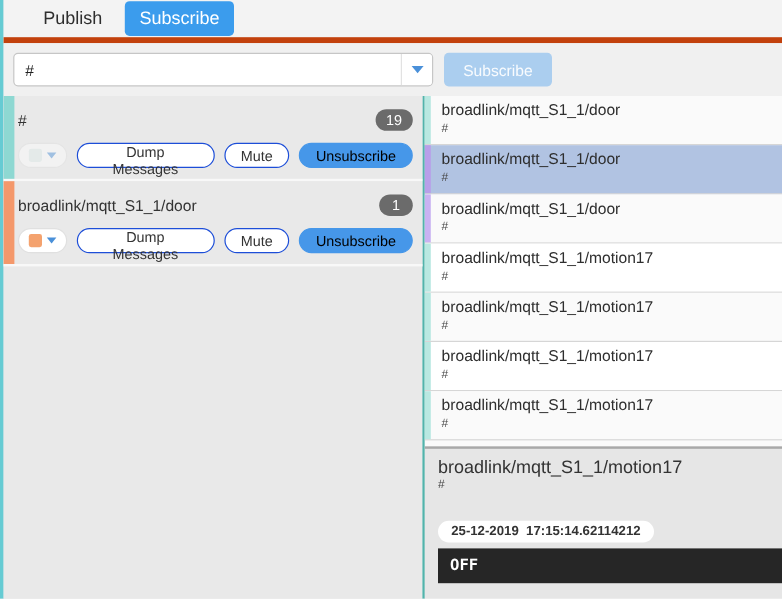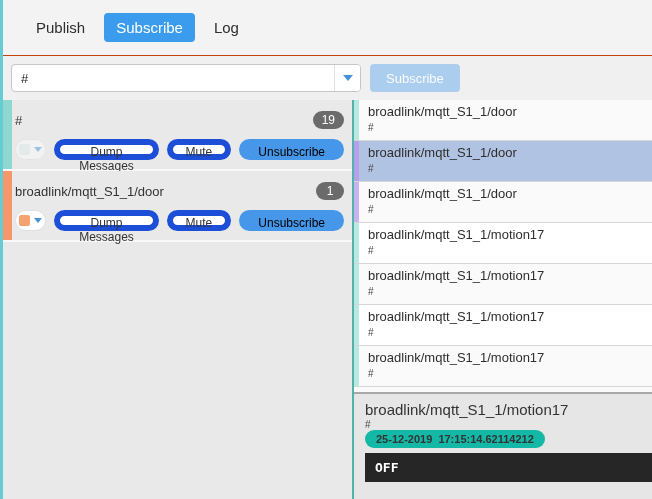--- a/index.html
+++ b/index.html
@@ -1,21 +1,21 @@
 <!DOCTYPE html>
 <html><head>
 <meta charset="utf-8">
 <style>
   * { margin:0; padding:0; box-sizing:border-box; }
   html,body { width:652px; height:499px; }
   body { font-family:"Liberation Sans", sans-serif; background:#ececec; overflow:hidden; }
   .app { width:652px; height:499px; border-left:3px solid #66cbd3; display:flex; flex-direction:column; background:#ececec; }
 
   
-  .nav { height:56px; background:#f3f3f3; border-bottom:1px solid #c2410c; display:flex; align-items:center; padding-left:21px; gap:7px; flex:0 0 auto; }
+  .nav { height:36px; background:#f3f3f3; border-bottom:5px solid #c2410c; display:flex; align-items:center; padding-left:21px; gap:7px; flex:0 0 auto; }
   .nav-tab { font-size:15px; color:#2e2e2e; padding:6px 12px; border-radius:4px; cursor:default; white-space:nowrap; }
   .nav-tab.active { background:#3b9ced; color:#ffffff; }
 
   
   .controls { height:44px; background:#f0f0f0; display:flex; align-items:center; padding-left:8px; flex:0 0 auto; }
   .combo { width:350px; height:28px; background:#ffffff; border:1px solid #c6c6c6; border-radius:4px; display:flex; align-items:stretch; overflow:hidden; }
   .combo input { flex:1; border:none; outline:none; font-size:13px; padding:0 9px; color:#222; font-family:"Liberation Sans",sans-serif; background:transparent; }
   .combo-arrow { width:26px; border-left:1px solid #e2e2e2; display:flex; align-items:center; justify-content:center; background:#ffffff; }
   .tri-down { width:0; height:0; border-left:5px solid transparent; border-right:5px solid transparent; border-top:6px solid #4a90d9; }
   .btn-subscribe { margin-left:9px; height:28px; padding:0 16px; background:#abceef; border:none; border-radius:4px; color:rgba(255,255,255,0.92); font-size:13px; font-family:"Liberation Sans",sans-serif; }
@@ -28,50 +28,49 @@
   .sub-card { position:relative; padding:9px 8px 9px 12px; border-bottom:2px solid #f8f8f8; background:#e9e9e9; }
   .sub-bar { position:absolute; left:0; top:0; bottom:0; width:9px; }
   .sub-head { display:flex; align-items:center; justify-content:space-between; padding-top:2px; }
   .sub-topic { font-size:13px; color:#333; }
   .badge { background:#6b6b6b; color:#fff; font-size:12px; padding:2px 9px; border-radius:9px; min-width:28px; text-align:center; }
   .sub-actions { display:flex; align-items:center; margin-top:10px; gap:8px; }
   .swatch-pill { width:42px; height:21px; background:#fff; border:1px solid #e0e0e0; border-radius:11px; display:flex; align-items:center; justify-content:center; gap:4px; margin-right:auto; }
   .swatch-pill.disabled { opacity:0.45; }
   .swatch-sq { width:11px; height:11px; border-radius:2px; }
   .tri-sm { width:0; height:0; border-left:4px solid transparent; border-right:4px solid transparent; border-top:5px solid #4a90d9; }
-  .pill-btn { height:21px; padding:0 13px; border-radius:11px; background:#ffffff; border:6px solid #1d4ed8; font-size:12px; color:#333; font-family:"Liberation Sans",sans-serif; }
+  .pill-btn { height:21px; padding:0 13px; border-radius:11px; background:#ffffff; border:1px solid #1d4ed8; font-size:12px; color:#333; font-family:"Liberation Sans",sans-serif; }
   .pill-btn.unsub { background:#4697e9; border-color:#4697e9; color:#000000; }
 
   
   .right-pane { flex:1; display:flex; flex-direction:column; border-left:2px solid #52b3ab; background:#fafafa; min-width:0; }
   .msg-list { flex:0 0 auto; }
   .msg-row { height:41px; position:relative; padding:4px 8px 0 14px; border-bottom:1px solid #d6d6d6; background:#ffffff; }
   .msg-row.alt { background:#fafafa; }
   .msg-row.selected { background:#b1c3e2; }
   .msg-bar { position:absolute; left:0; top:0; bottom:0; width:5px; }
   .msg-topic { font-size:13px; color:#2e2e2e; white-space:nowrap; overflow:hidden; }
   .msg-sub { font-size:10px; color:#474747; margin-top:3px; }
   .list-tail { height:5px; background:#fafafa; }
 
   
   .detail { flex:1; background:#e6e6e6; border-top:2px solid #a8a8a8; padding:7px 0 0 11px; display:flex; flex-direction:column; min-height:0; }
   .detail-topic { font-size:15px; color:#333; }
   .detail-sub { font-size:10px; color:#474747; margin-top:1px; }
-  .ts-pill { display:inline-block; align-self:flex-start; background:#14b8a6; border-radius:9px; padding:3px 11px; font-size:11px; font-weight:bold; color:#333; margin:0 0 5px 0; white-space:pre; }
+  .ts-pill { display:inline-block; align-self:flex-start; background:#ffffff; border-radius:9px; padding:3px 11px; font-size:11px; font-weight:bold; color:#333; margin:24px 0 5px 0; white-space:pre; }
   .payload { flex:1; background:#262626; color:#ffffff; font-family:"DejaVu Sans Mono", monospace; font-size:13px; font-weight:bold; padding:7px 10px; margin-bottom:19px; }
 </style>
 </head>
 <body>
 
 <div class="app">
 
   <div class="nav">
     <div class="nav-tab">Publish</div>
     <div class="nav-tab active">Subscribe</div>
-    <div class="nav-tab">Log</div>
   </div>
 
   <div class="controls">
     <div class="combo">
       <input type="text" value="#" style="">
       <div class="combo-arrow">
         <div class="tri-down"></div>
       </div>
     </div>
     <button class="btn-subscribe">Subscribe</button>

